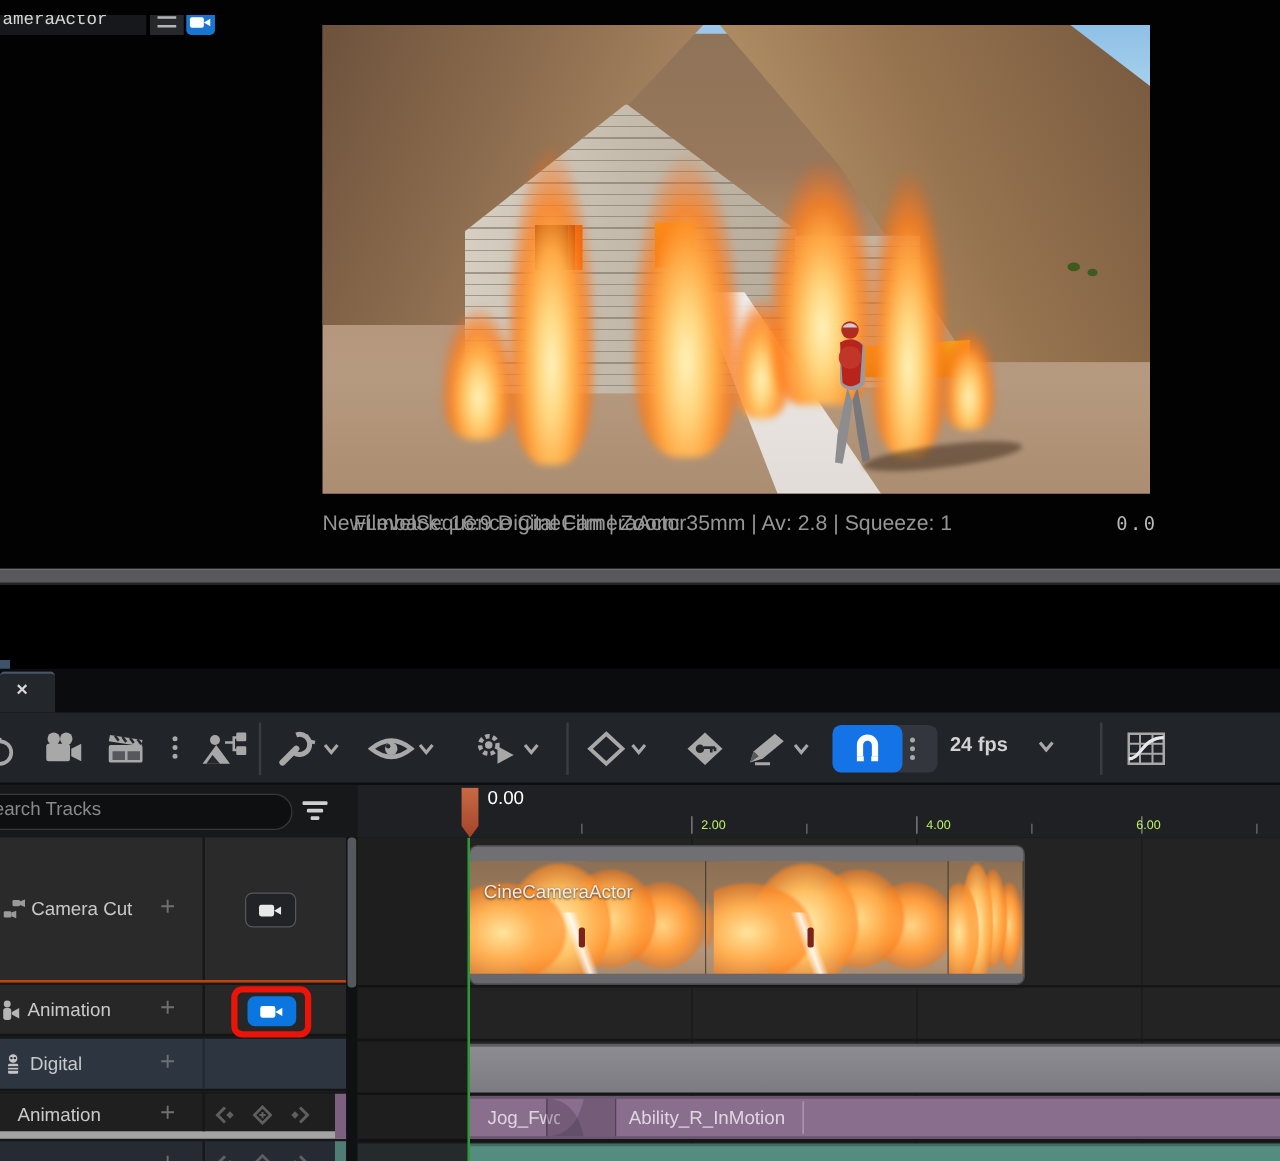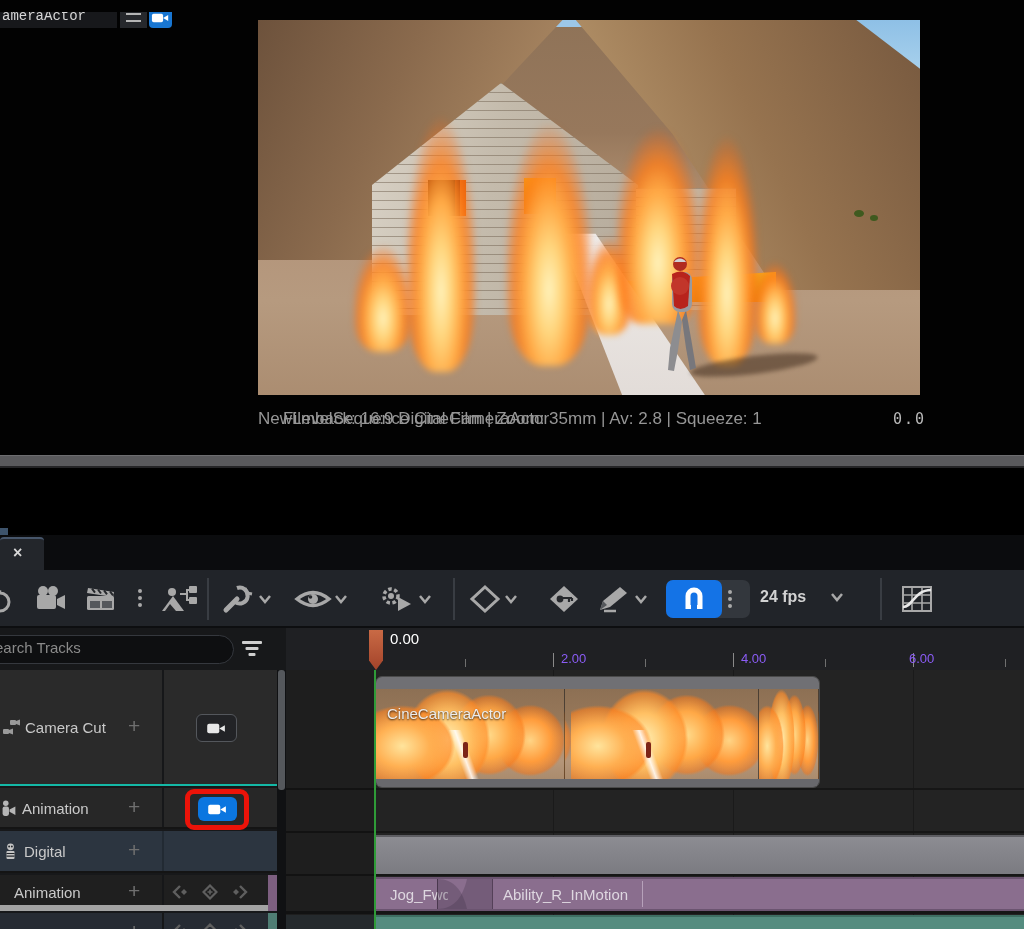--- a/index.html
+++ b/index.html
@@ -112,21 +112,21 @@
   #scroll-thumb { left:1px; top:0; width:7px; height:120px; background:#55585c; border-radius:3px; }
   .cam-toggle { position:absolute; border-radius:6px; cursor:pointer; }
   .keynav { position:absolute; display:flex; gap:12px; }
 
   #red-annot { left:185px; top:119px; width:64px; height:41px; border:5px solid #ec1309; border-radius:9px; z-index:50; pointer-events:none; }
 
   
   #ruler { left:286px; top:93px; width:738px; height:42px; background:#1f2023; }
   .tickS { position:absolute; bottom:3px; width:1px; height:8px; background:#6f6f6f; }
   .tickM { position:absolute; bottom:3px; width:1px; height:14px; background:#8a8a8a; }
-  .ticklabel { position:absolute; bottom:4px; color:#8b5cf6; font-size:13px; }
+  .ticklabel { position:absolute; bottom:4px; color:#bef264; font-size:10px; }
   #playhead { left:83px; top:2px; width:14px; height:40px;
               background:linear-gradient(180deg,#c96a45,#a3432a);
               clip-path:polygon(0 0,100% 0,100% 76%,50% 100%,0 76%);
               cursor:ew-resize; z-index:10; }
   #playhead-label { left:104px; top:2px; color:#fff; font-size:15px; z-index:10; }
 
   #track-area { left:286px; top:135px; width:738px; height:259px; background:#232323; overflow:hidden; }
   .gridline { position:absolute; top:0; width:1px; height:100%; background:#1a1a1a; }
   .rowsep { position:absolute; left:0; width:100%; background:#161616; }
   #dim-left { left:0; top:0; width:88px; height:259px; background:rgba(0,0,0,.14); }
@@ -410,21 +410,21 @@
         <input type="text" placeholder="Search Tracks" style="">
       </div>
       <div id="filter-btn" class="abs">
         <div class="b" style="top:2px; width:20px;"></div>
         <div class="b" style="top:8px; width:13px;"></div>
         <div class="b" style="top:14px; width:7px;"></div>
       </div>
 
       <div id="rows" class="abs">
 
-        <div class="trow" style="top:0; height:116px; background:#2a2a2a; border-bottom:2px solid #14b8a6;">
+        <div class="trow" style="top:0; height:116px; background:#2a2a2a; border-bottom:2px solid #c2410c;">
           <div class="vdiv"></div>
           <svg class="abs" style="left:2px; top:49px;" width="18" height="18" viewBox="0 0 18 18" fill="#9a9a9a">
             <rect x="8" y="1" width="6" height="5" rx="1"></rect>
               <path d="M14,2 L18,0.5 V6.5 L14,5 Z"></path>
             <rect x="1" y="10" width="6" height="5" rx="1"></rect>
               <path d="M7,11 L11,9.5 V15.5 L7,14 Z"></path>
           </svg>
           <span class="tname" style="left:25px; top:49px;">Camera Cut</span>
           <span class="plus" style="top:44px;">+</span>
           <div class="cam-toggle" style="left:196px; top:44px; width:41px; height:28px; background:#222326; border:1.5px solid #54575c;">

